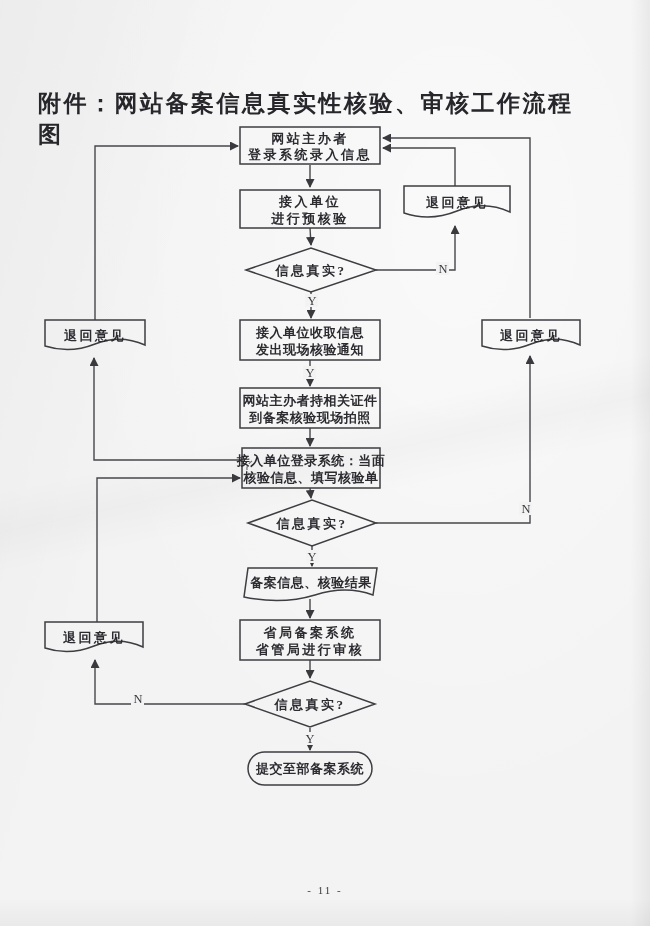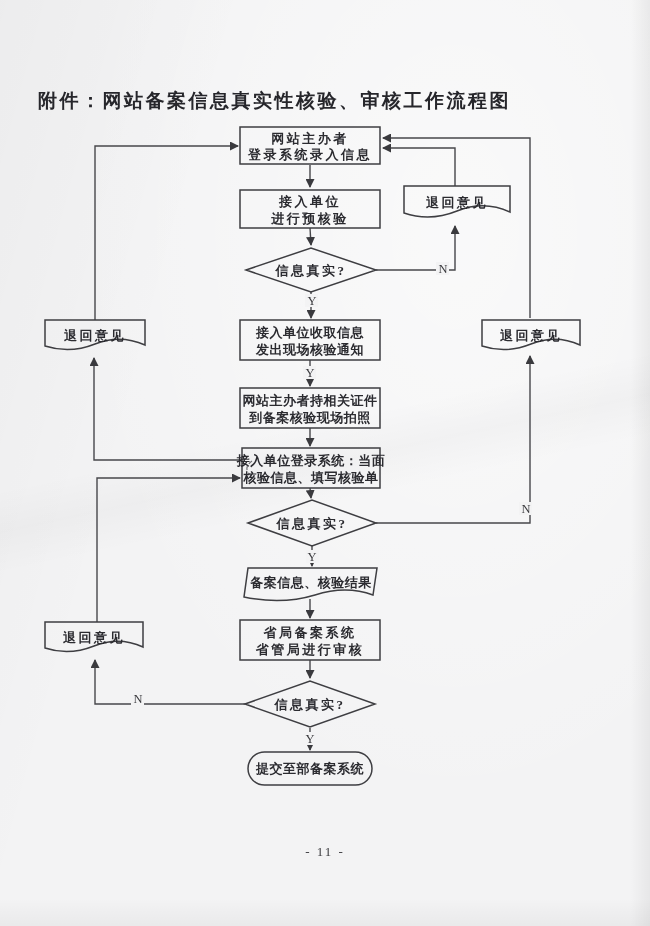--- a/index.html
+++ b/index.html
@@ -12,25 +12,25 @@
       linear-gradient(to left, rgba(0,0,0,0.05), rgba(0,0,0,0) 3%),
       linear-gradient(to top, rgba(0,0,0,0.04), rgba(0,0,0,0) 3%),
       linear-gradient(168deg, rgba(0,0,0,0) 46%, rgba(0,0,0,0.022) 50%, rgba(0,0,0,0) 54%),
       radial-gradient(ellipse at 70% 25%, rgba(255,255,255,0.55), rgba(255,255,255,0) 60%),
       #f3f3f4;
     overflow:hidden;
     font-family:"Liberation Serif","DejaVu Serif",serif;
   }
   .title{
     position:absolute;left:38px;top:88px;width:560px;
-    font-size:19px;font-weight:700;letter-spacing:2.5px;color:#26262b;
+    font-size:23px;font-weight:700;letter-spacing:2.5px;color:#26262b;
   }
   .pagenum{
-    position:absolute;left:0;top:844px;width:650px;text-align:center;
-    font-size:13px;letter-spacing:2px;color:#3c3c40;
+    position:absolute;left:0;top:884px;width:650px;text-align:center;
+    font-size:11px;letter-spacing:2px;color:#3c3c40;
   }
   svg{position:absolute;left:0;top:0;}
   .shape{fill:none;stroke:#3e3e42;stroke-width:1.5;}
   .edge{fill:none;stroke:#47474b;stroke-width:1.4;}
   .nodetext{
     font-family:"Liberation Serif","DejaVu Serif",serif;
     font-size:13px;font-weight:700;fill:#2b2b30;
     text-anchor:middle;letter-spacing:0.5px;
   }
   .sp{letter-spacing:2.5px;}

